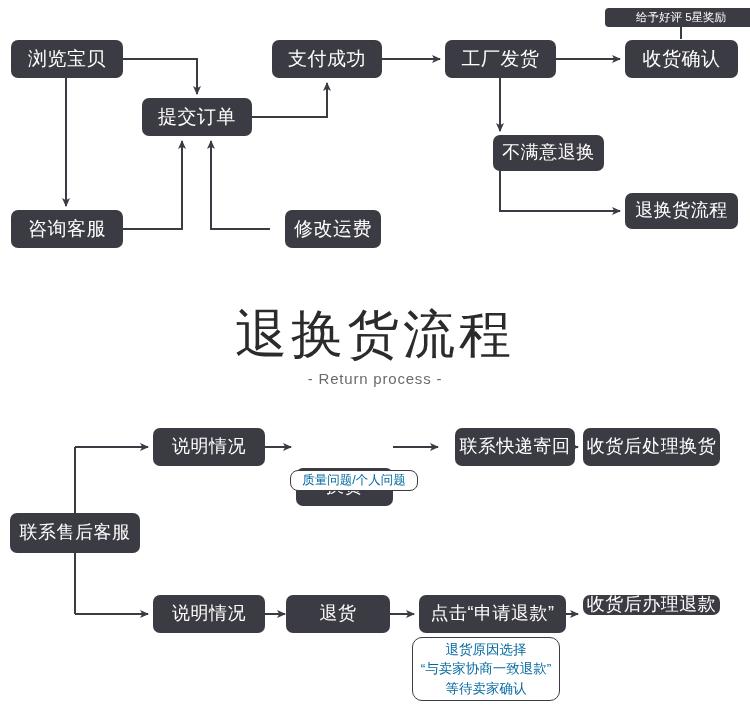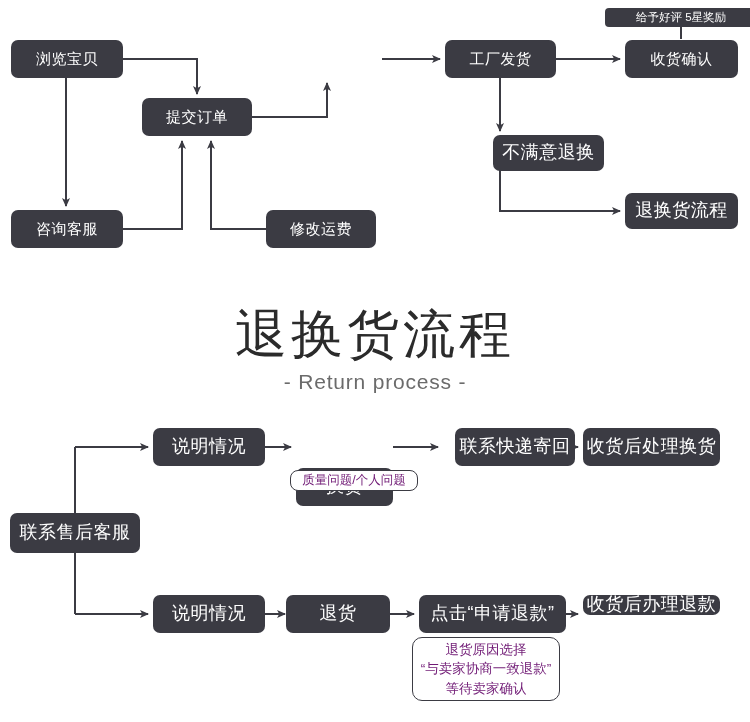--- a/index.html
+++ b/index.html
@@ -37,32 +37,32 @@
     display: flex;
     align-items: center;
     justify-content: center;
     text-align: center;
     letter-spacing: 0.5px;
     line-height: 1.1;
     box-sizing: border-box;
     z-index: 3;
     user-select: none;
   }
-  .node.lg { font-size: 15px; }
+  .node.lg { font-size: 19px; }
   .node.md { font-size: 18px; }
   .node.tiny {
     font-size: 11.5px;
     border-radius: 4px;
     letter-spacing: 0px;
   }
   .callout {
     position: absolute;
     background: #ffffff;
     border: 1.4px solid #3b3b43;
-    color: #701a75;
+    color: #0369a1;
     border-radius: 9px;
     display: flex;
     align-items: center;
     justify-content: center;
     text-align: center;
     box-sizing: border-box;
     z-index: 4;
     user-select: none;
   }
   .callout.pill {
@@ -85,21 +85,21 @@
   }
   .main-title {
     font-size: 52px;
     color: #2b2b2b;
     font-weight: 400;
     letter-spacing: 4px;
     line-height: 1;
     margin: 0;
   }
   .sub-title {
-    font-size: 21px;
+    font-size: 15px;
     color: #6b6b6b;
     letter-spacing: 0.8px;
     margin: 10px 0 0 0;
     font-weight: 400;
   }
 </style>
 </head>
 <body>
 
 <div id="canvas">
@@ -147,28 +147,29 @@
       <path d="M566,614 L578,614" marker-end="url(#arrow)"></path>
     </g>
   </svg>
 
   <div class="node tiny" style="left:605px; top:8px; width:152px; height:19px;">给予好评 5星奖励</div>
 
   <div class="node lg" style="left:11px; top:40px; width:112px; height:38px;">浏览宝贝</div>
 
   <div class="node lg" style="left:142px; top:98px; width:110px; height:38px;">提交订单</div>
 
+  <div class="node lg" style="left:272px; top:40px; width:110px; height:38px;">支付成功</div>
 
   <div class="node lg" style="left:625px; top:40px; width:113px; height:38px;">收货确认</div>
 
   <div class="node lg" style="left:445px; top:40px; width:111px; height:38px;">工厂发货</div>
 
   <div class="node lg" style="left:11px; top:210px; width:112px; height:38px;">咨询客服</div>
 
-  <div class="node lg" style="left:266px; top:210px; width:110px; height:38px;">修改运费</div>
+  <div class="node lg" style="left:285px; top:210px; width:96px; height:38px;">修改运费</div>
 
   <div class="node md" style="left:445px; top:135px; width:111px; height:36px;margin-left:48px;">不满意退换</div>
 
   <div class="node md" style="left:625px; top:193px; width:113px; height:36px;">退换货流程</div>
 
   <div class="title-wrap" style="top:308px;">
     <h1 class="main-title">退换货流程</h1>
     <p class="sub-title">- Return process -</p>
   </div>
 

